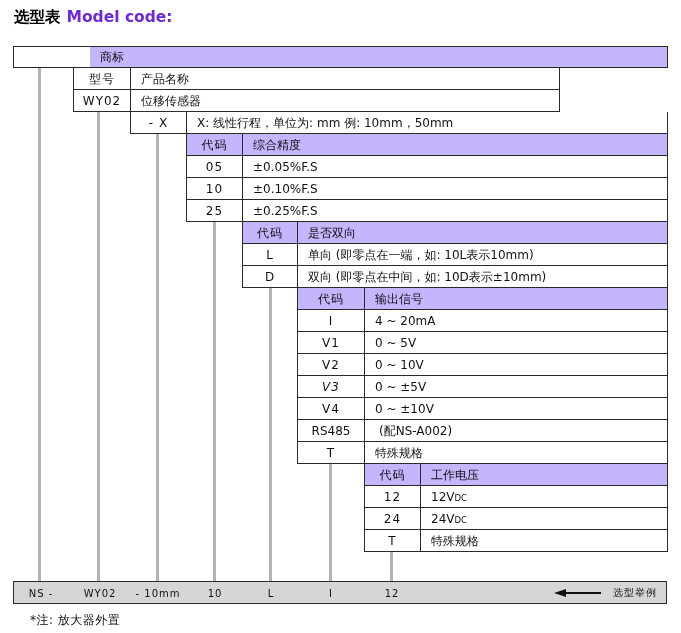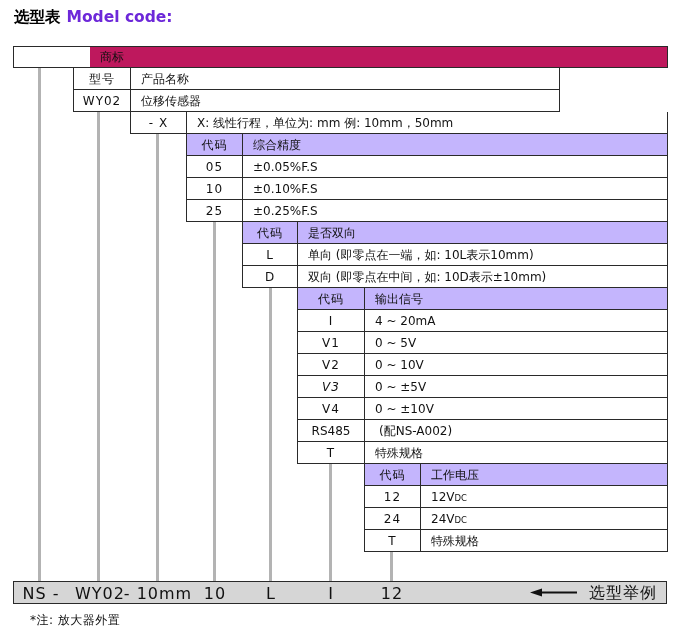--- a/index.html
+++ b/index.html
@@ -26,21 +26,21 @@
   .label{flex:1;padding-left:10px;white-space:nowrap;overflow:hidden;}
   .ns-cell{background:#1686C7;color:#ffffff;font-weight:bold;letter-spacing:0.5px;}
   .sub{font-size:8.5px;line-height:1;margin-top:3px;letter-spacing:0;}
 
   
   .vline{position:absolute;width:3px;background:#B3B3B3;}
 
   
   .example{
     position:absolute;left:13px;top:581px;width:654px;height:23px;box-sizing:border-box;
-    background:#D6D6D6;border:1.5px solid #2a2a2a;font-size:16px;
+    background:#D6D6D6;border:1.5px solid #2a2a2a;font-size:10px;
   }
   .example .part{
     position:absolute;top:50%;transform:translate(-50%,-50%);
     letter-spacing:1px;white-space:nowrap;color:#111;
   }
   .caption-group{
     position:absolute;right:9px;top:50%;transform:translateY(-50%);
     display:flex;align-items:center;gap:12px;
   }
   .arrow{display:flex;align-items:center;}
@@ -55,21 +55,21 @@
 
 <div class="canvas">
 
   <div class="title">
     <span class="zh">选型表</span><span class="en">Model code:</span>
   </div>
 
   <div class="sec" style="left:13px;top:46px;width:655px;">
     <div class="row first-top">
       <div class="cell code ns-cell" style="width:76px;margin-top:36px;">NS-</div>
-      <div class="cell label hdr" style="background:#be185d;">商标</div>
+      <div class="cell label hdr" style="background:#c4b5fd;">商标</div>
     </div>
   </div>
 
   <div class="sec" style="left:73px;top:68px;width:487px;">
     <div class="row">
       <div class="cell code" style="width:57px;">型号</div>
       <div class="cell label">产品名称</div>
     </div>
     <div class="row">
       <div class="cell code" style="width:57px;">WY02</div>

